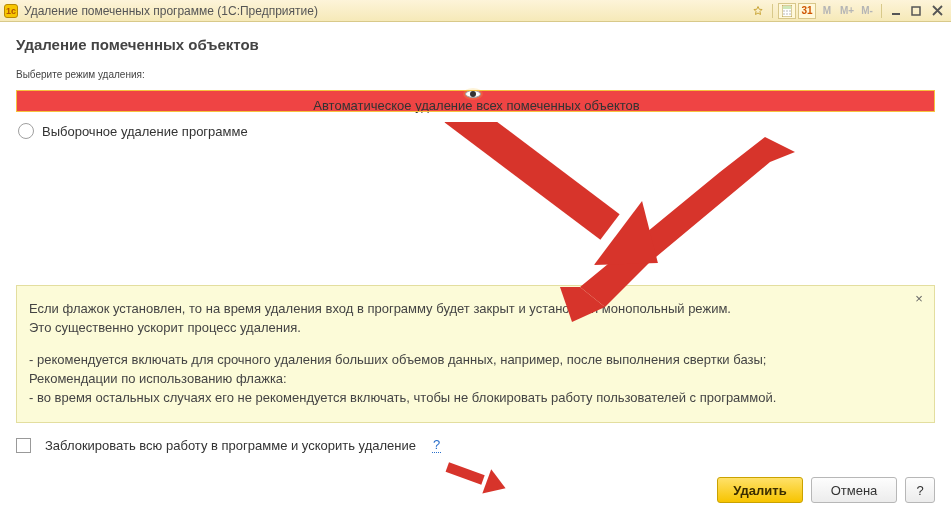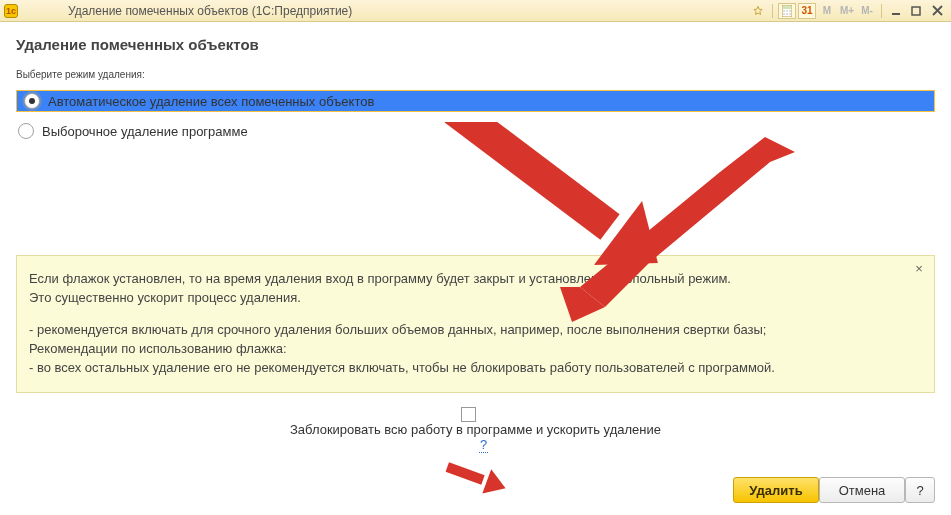--- a/index.html
+++ b/index.html
@@ -14,21 +14,20 @@
   }
   .titlebar {
     height: 22px;
     background: linear-gradient(#fdf4d9, #f6e9b8);
     border-bottom: 1px solid #d8c98a;
     display: flex;
     align-items: center;
     padding: 0 4px;
     font-size: 12px;
     color: #555;
-    gap: 44px;
   }
   .titlebar .app-icon {
     width: 14px; height: 14px;
     background: #f7c600;
     border: 1px solid #b88900;
     border-radius: 3px;
     margin-right: 6px;
     display:flex;align-items:center;justify-content:center;
     font-size:9px;font-weight:bold;color:#b05500;
   }
@@ -86,21 +85,22 @@
     background:#fff;
   }
   .radio-row.selected .radio-outer {
     box-shadow: 0 0 0 2px #f6c23e33;
   }
   .radio-row.selected {
     outline: 1px solid #f6c23e;
     outline-offset: -1px;
     padding-left: 8px;
     padding-right: 6px;
-    background: #3b82f6;
+    background: #ef4444;
+    flex-direction: column;
   }
   .radio-inner {
     width: 6px; height: 6px;
     border-radius: 50%;
     background: #333;
     display: none;
   }
   .radio-row.selected .radio-inner { display: block; }
   .radio-label { font-size: 13px; color: #333; }
 
@@ -125,40 +125,39 @@
     cursor: pointer;
     text-align:center;
     line-height:14px;
   }
 
   .checkbox-row {
     display: flex;
     align-items: center;
     margin-bottom: 16px;
     font-size: 13px;
-    flex-direction: column;
   }
   .checkbox {
     width: 15px; height: 15px;
     border: 1px solid #999;
     background: #fff;
     margin-right: 14px;
   }
   .help-link {
     margin-left: 16px;
     color: #2a6fca;
     border-bottom: 1px dotted #2a6fca;
     cursor: pointer;
     padding: 0 1px;
   }
 
   .footer {
     display: flex;
     justify-content: flex-end;
-    gap: 0;
+    gap: 8px;
     padding-top: 8px;
   }
   .btn {
     height: 26px;
     min-width: 86px;
     border: 1px solid #b7b7b7;
     border-radius: 3px;
     background: linear-gradient(#fdfdfd, #ececec);
     font-size: 13px;
     color: #333;
@@ -178,21 +177,21 @@
   .arrow-svg {
     position: absolute;
     pointer-events: none;
   }
 </style>
 </head>
 <body>
 
 <div class="titlebar">
   <div class="app-icon">1c</div>
-  <div class="titlebar-title">Удаление помеченных объектов  (1С:Предприятие)</div>
+  <div class="titlebar-title">Удаление помеченных программе  (1С:Предприятие)</div>
   <div class="titlebar-spacer"></div>
   <div class="titlebar-icons">
     <div class="tb-icon favorite">
       <svg viewBox="0 0 24 24">
           <path fill="none" stroke="#caa63a" stroke-width="2" d="M12 3l2.5 5.5L20 9l-4 4 1 6-5-3-5 3 1-6-4-4 5.5-.5z"></path>
         </svg>
     </div>
     <div style="width:1px;height:14px;background:#d8c98a;margin:0 3px"></div>
     <div class="tb-icon calc">
       <svg width="10" height="12" viewBox="0 0 10 12">
@@ -248,21 +247,21 @@
 
   <div class="spacer-flex"></div>
 
   <div class="hint-box">
     <div class="hint-close">×</div>
     <div>Если флажок установлен, то на время удаления вход в программу будет закрыт и установлен монопольный режим.</div>
     <div>Это существенно ускорит процесс удаления.</div>
     <div style="height:14px"></div>
     <div>- рекомендуется включать для срочного удаления больших объемов данных, например, после выполнения свертки базы;</div>
     <div>Рекомендации по использованию флажка:</div>
-    <div>- во всех остальных удаление его не рекомендуется включать, чтобы не блокировать работу пользователей с программой.</div>
+    <div>- во время остальных случаях его не рекомендуется включать, чтобы не блокировать работу пользователей с программой.</div>
   </div>
 
   <div class="checkbox-row">
     <div class="checkbox"></div>
     <div>Заблокировать всю работу в программе и ускорить удаление</div>
     <span class="help-link">?</span>
   </div>
 
   <div class="footer">
     <div class="btn primary">Удалить</div>

